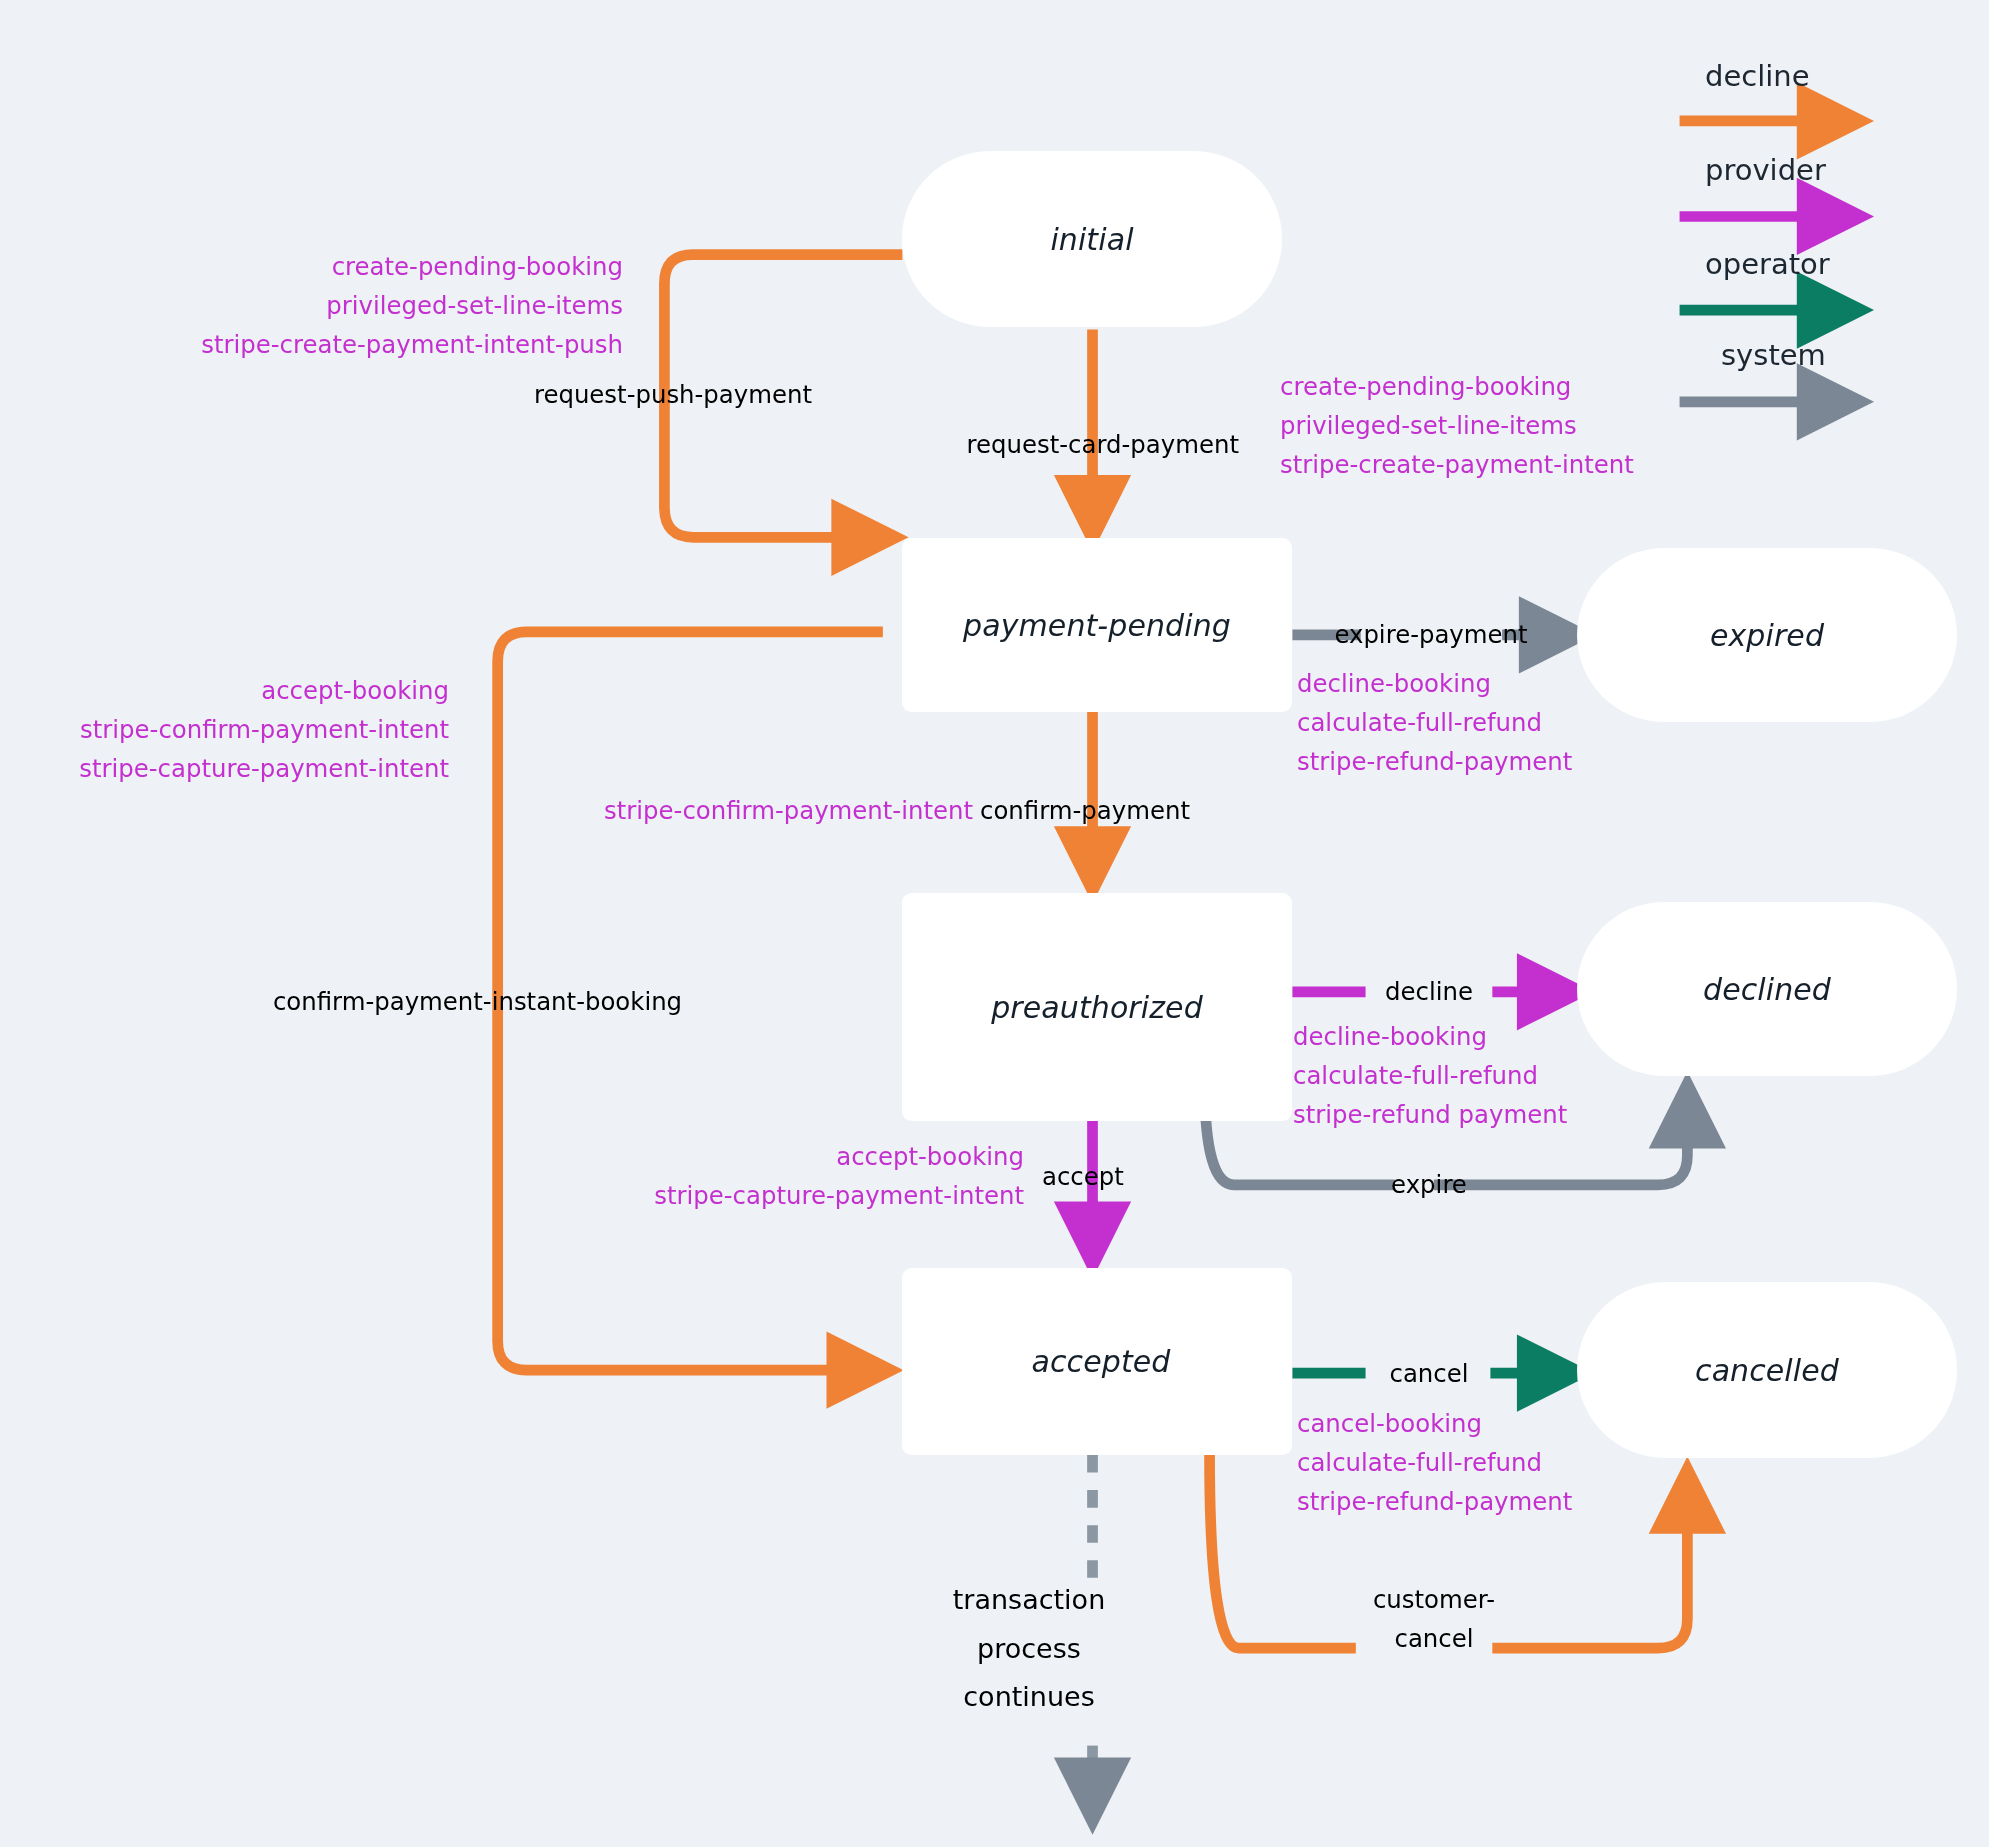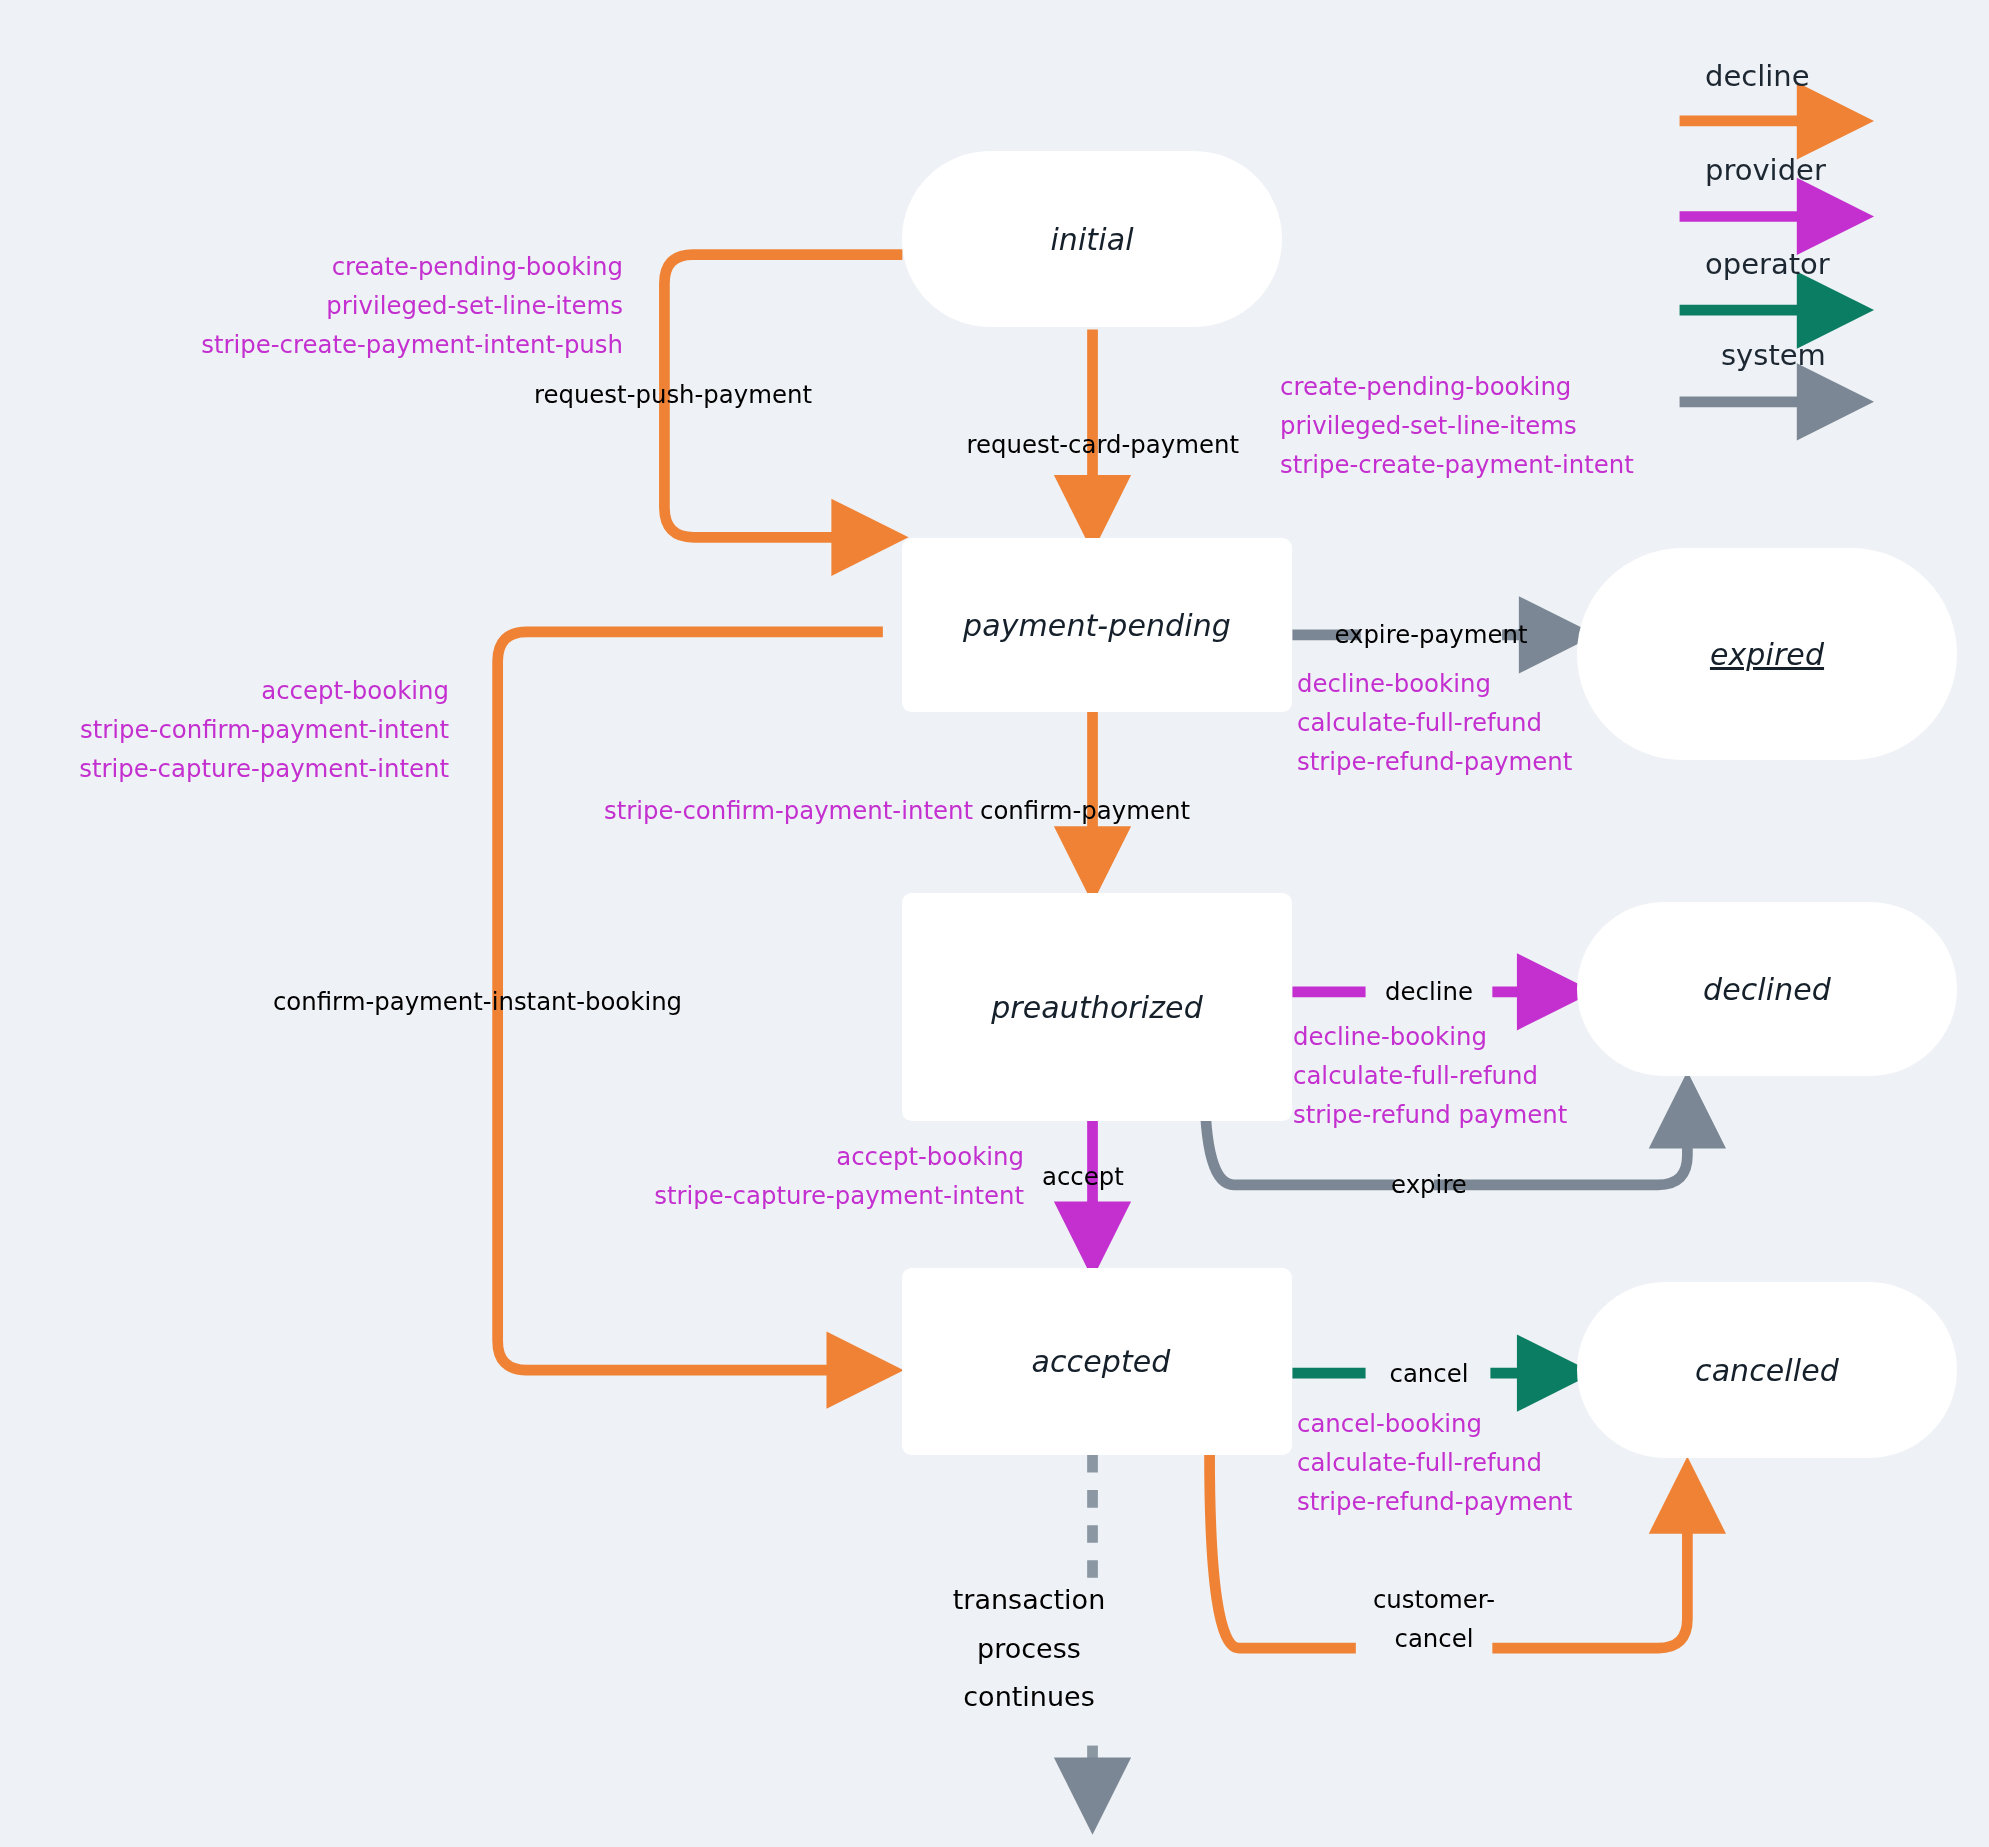--- a/index.html
+++ b/index.html
@@ -158,21 +158,21 @@
   </svg>
 
   <div class="node pill" style="left:902px; top:151px; width:380px; height:176px;">
     <span class="node-label">initial</span>
   </div>
 
   <div class="node rect" style="left:902px; top:538px; width:390px; height:174px;">
     <span class="node-label">payment-pending</span>
   </div>
 
-  <div class="node pill" style="left:1577px; top:548px; width:380px; height:212px;text-decoration:underline;">
+  <div class="node pill" style="left:1577px; top:548px; width:380px; height:174px;">
     <span class="node-label">expired</span>
   </div>
 
   <div class="node rect" style="left:902px; top:893px; width:390px; height:228px;">
     <span class="node-label">preauthorized</span>
   </div>
 
   <div class="node pill" style="left:1577px; top:902px; width:380px; height:174px;">
     <span class="node-label">declined</span>
   </div>

